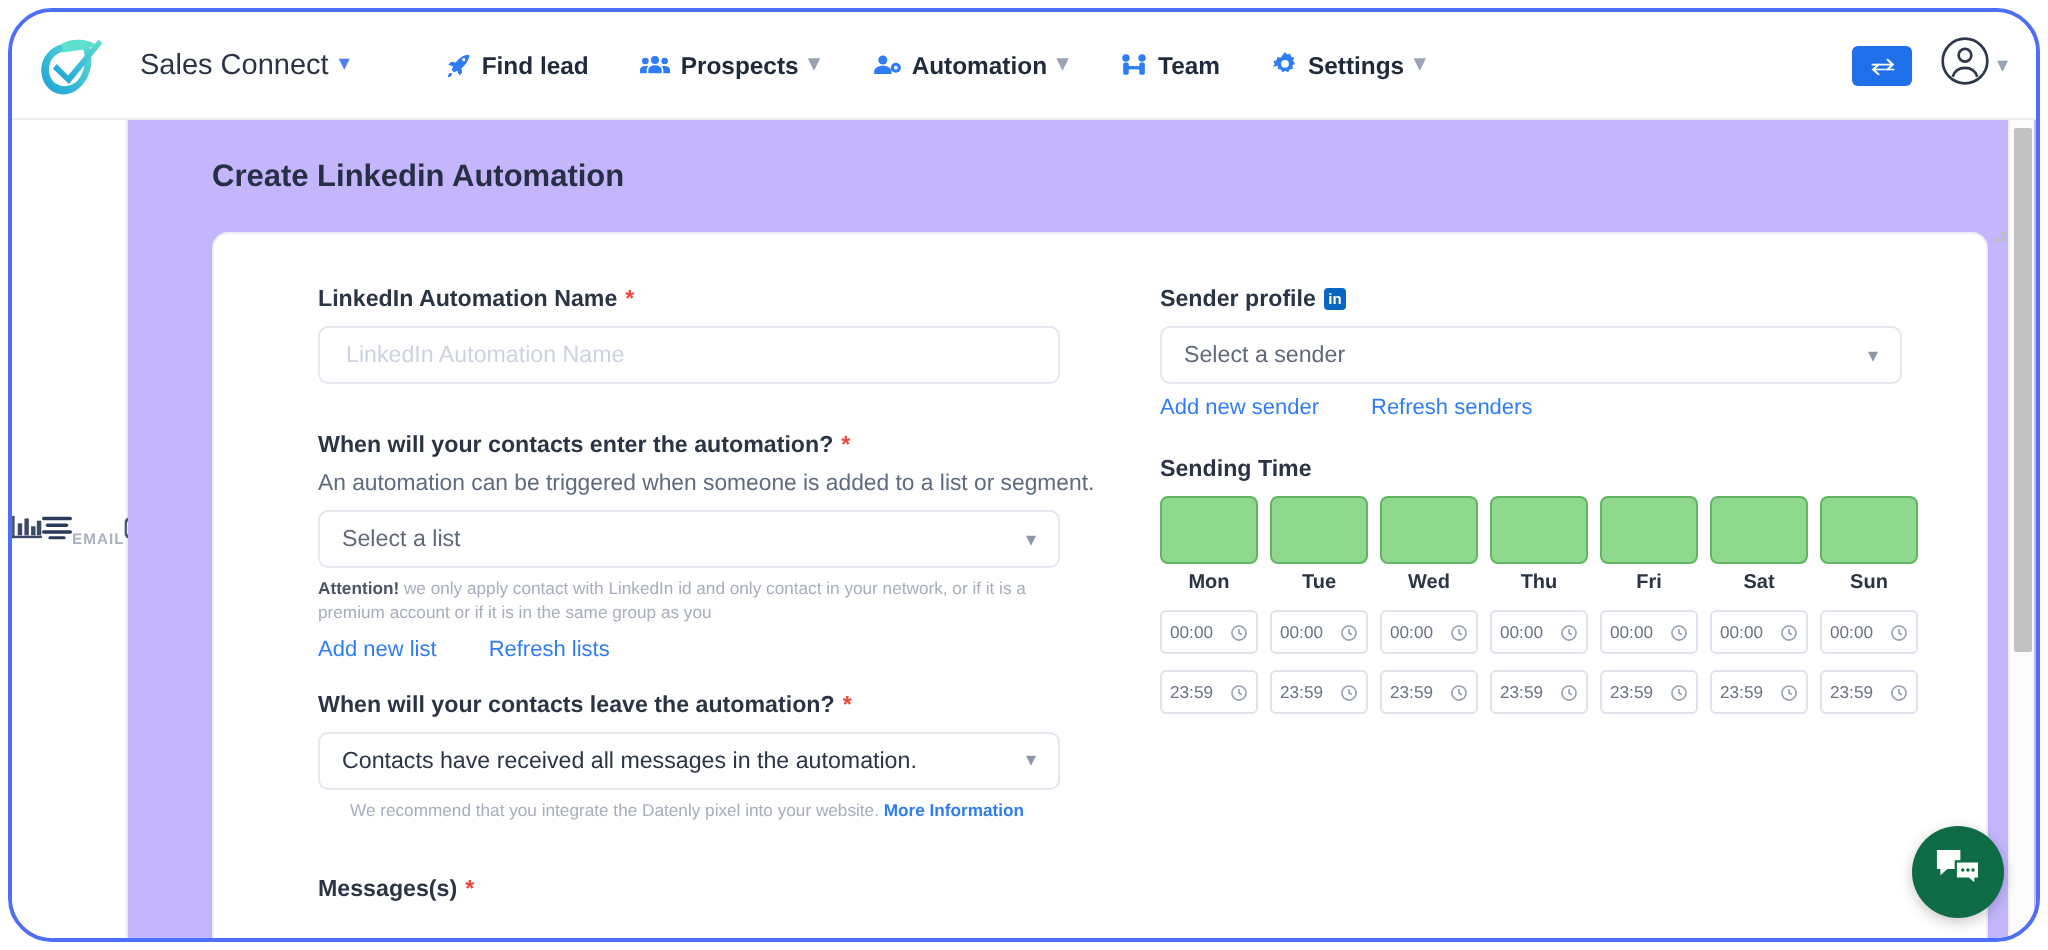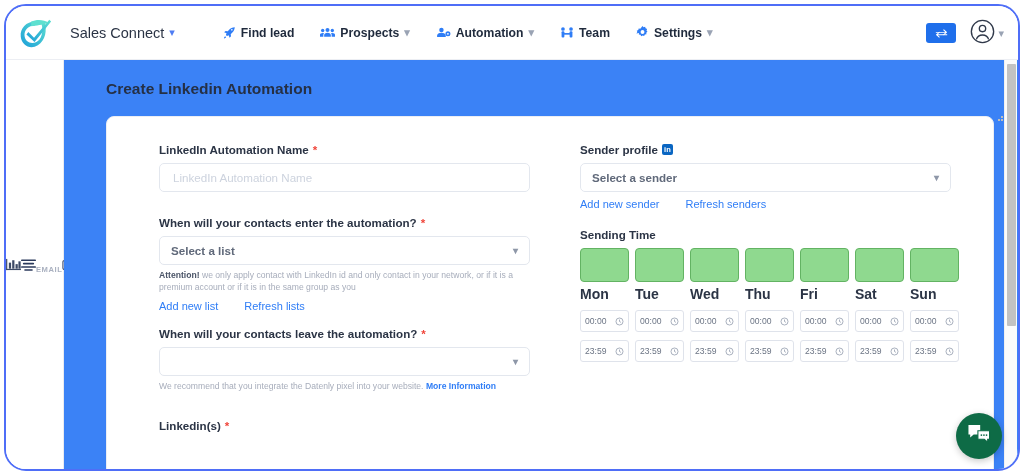--- a/index.html
+++ b/index.html
@@ -61,21 +61,21 @@
     color:#2b3a5c; margin-bottom:11px; cursor:pointer;
   }
   .sb-sec {
     font-size:7.6px; letter-spacing:.55px; color:#aab1c0; font-weight:600;
     margin:4px 0 9px 0; text-align:center; width:100%;
   }
 
   
   #content {
     position:absolute; left:58px; top:54px; right:0; bottom:0;
-    background:#3b82f6; overflow:hidden;
+    background:#c4b5fd; overflow:hidden;
   }
   #page-title {
     font-size:15.5px; font-weight:700; color:#253045;
     margin:20px 0 0 42px;
   }
   #card {
     position:absolute; left:42px; top:56px; right:24px; bottom:-40px;
     background:#fff; border:1px solid #ebeef4; border-radius:8px;
     box-shadow:0 1px 2px rgba(30,40,70,.03);
   }
@@ -94,21 +94,21 @@
     width:371px; height:29px; border:1px solid #e3e7ee; border-radius:5px;
     background:#fff; font-size:11.6px; color:#1f2a3c;
     padding:0 11px; display:flex; align-items:center;
     font-family:"Liberation Sans", sans-serif;
   }
   .inp input {
     border:0; outline:0; width:100%; font-size:11.6px;
     font-family:"Liberation Sans", sans-serif; color:#1f2a3c; background:transparent;
   }
   .inp input::placeholder { color:#cdd3de; }
-  .sel { position:relative; color:#60697a;font-weight:bold; }
+  .sel { position:relative; color:#60697a; }
   .sel.dark { color:#2b3445; }
   .sel .arr {
     position:absolute; right:11px; color:#8e97a8; font-size:10px;
   }
   .links { display:flex; gap:26px; margin-top:6px; }
   .lnk { font-size:11px; color:#2f7df6; cursor:pointer; }
   .note {
     font-size:8.6px; color:#a7adbb; line-height:1.38; margin-top:5px;
     width:378px;
   }
@@ -117,21 +117,21 @@
   .gap24 { height:24px; }
   .gap16 { height:15px; }
 
   
   #days { display:flex; gap:6px; margin-top:5px; }
   .day { width:49px; }
   .daybox {
     height:34px; background:#8fd98f; border:1px solid #63b363; border-radius:4px;
     cursor:pointer;
   }
-  .daylbl { font-size:14px; font-weight:700; color:#2b3445; margin-top:4px; }
+  .daylbl { font-size:10px; font-weight:700; color:#2b3445; margin-top:4px;text-align:center; }
   .timerow { display:flex; gap:6px; margin-top:8px; }
   .timebox {
     width:49px; height:22px; border:1px solid #dfe3eb; border-radius:3px;
     background:#fff; display:flex; align-items:center; justify-content:space-between;
     padding:0 4px; cursor:pointer;
   }
   .timebox span { font-size:8.6px; color:#6b7484; }
   .clk { color:#97a0b0; display:inline-flex; }
 
   
@@ -437,42 +437,44 @@
           <div class="inp">
             <input type="text" placeholder="LinkedIn Automation Name" style="">
           </div>
 
           <div class="gap24"></div>
 
           <div class="flabel">
             <span>When will your contacts enter the automation?</span>
             <span class="req">*</span>
           </div>
+          <div class="fhelp">An automation can be triggered when someone is added to a list or segment.</div>
           <div class="sel">
             <span>Select a list</span>
             <span class="arr">▾</span>
           </div>
           <div class="note">
             <b>Attention!</b><span> we only apply contact with LinkedIn id and only contact in your network, or if it is a premium account or if it is in the same group as you</span>
           </div>
           <div class="links">
             <span class="lnk">Add new list</span>
             <span class="lnk">Refresh lists</span>
           </div>
 
           <div class="gap16"></div>
 
           <div class="flabel">
             <span>When will your contacts leave the automation?</span>
             <span class="req">*</span>
           </div>
           <div class="sel dark">
+            <span>Contacts have received all messages in the automation.</span>
             <span class="arr">▾</span>
           </div>
-          <div class="note" style="width:400px;">
+          <div class="note" style="width:400px;margin-left:16px;">
             <span>We recommend that you integrate the Datenly pixel into your website. </span><span class="nl">More Information</span>
           </div>
         </div>
 
         <div id="colR">
 
           <div class="flabel">
             <span>Sender profile</span>
             <span class="li-badge">in</span>
           </div>
@@ -649,21 +651,21 @@
                     <path d="M6 3.4V6l1.9 1.2"></path>
                   </svg>
                 </span>
             </div>
           </div>
         </div>
       </div>
 
       <div id="msgsec">
         <div class="flabel">
-          <span>Linkedin(s)</span>
+          <span>Messages(s)</span>
           <span class="req">*</span>
         </div>
       </div>
 
     </div>
 
     <div id="resize-nub">
       <svg viewBox="0 0 10 10" width="10" height="10" fill="#bdbdbd">
         <rect x="7" y="1" width="2" height="2"></rect>
           <rect x="4" y="4" width="2" height="2"></rect>

